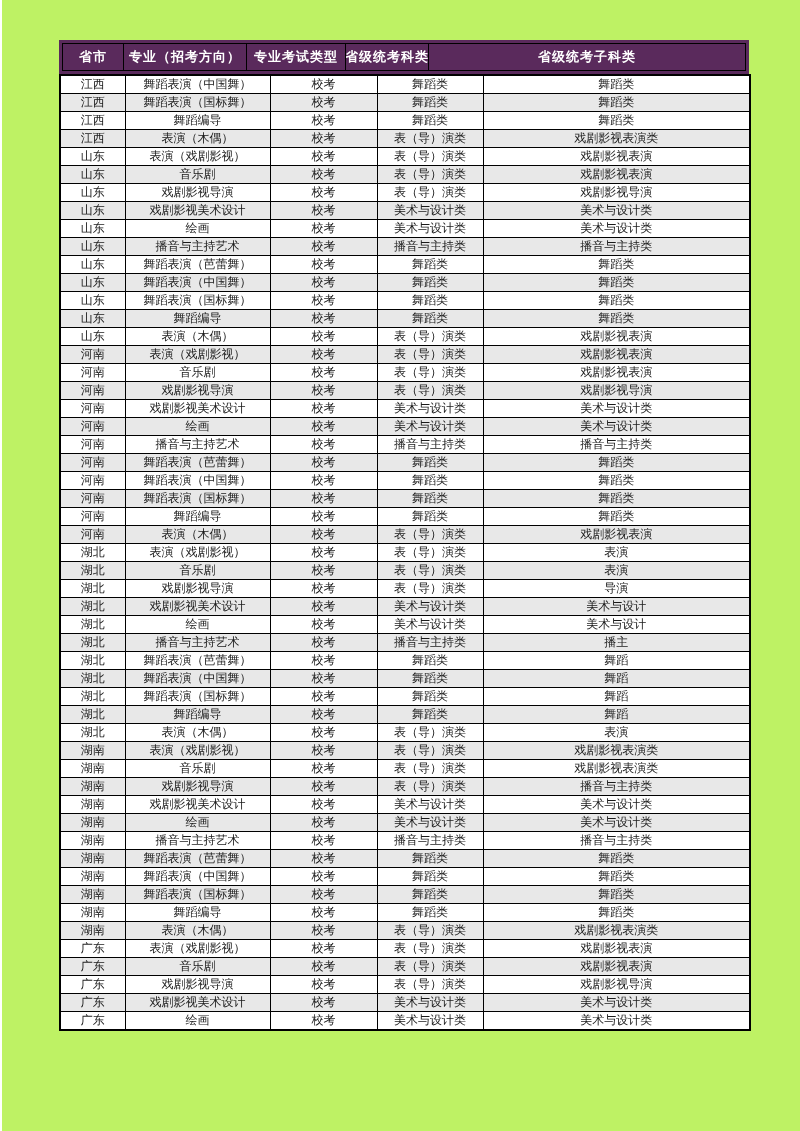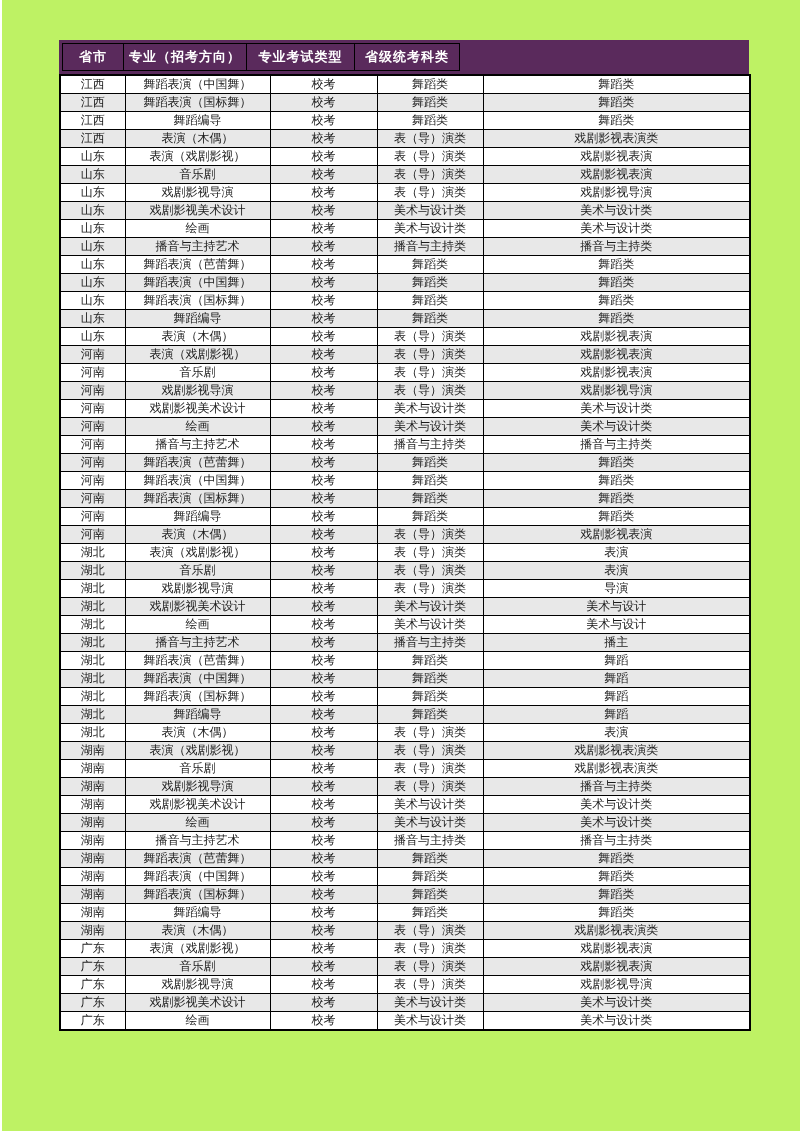--- a/index.html
+++ b/index.html
@@ -49,22 +49,22 @@
     align-items: center;
     justify-content: center;
     font-size: 13px;
     font-weight: bold;
     letter-spacing: 1px;
     white-space: nowrap;
     overflow: hidden;
   }
   .hcell.c0 { width: 62px; }
   .hcell.c1 { width: 124px; }
-  .hcell.c2 { width: 109px; }
-  .hcell.c3 { width: 106px; }
+  .hcell.c2 { width: 100px; }
+  .hcell.c3 { width: 84px; }
   .hcell.c4 { flex: 1; margin-right: 0; }
   
   table.body-table {
     width: 690px;
     border-collapse: collapse;
     table-layout: fixed;
     border: 2px solid var(--border-color);
   }
   table.body-table td {
     border: 1px solid var(--border-color);
@@ -87,20 +87,21 @@
 <body>
 
 <div class="page">
   <div class="table-wrap">
 
     <div class="header-band">
       <div class="hcell c0">省市</div>
       <div class="hcell c1">专业（招考方向）</div>
       <div class="hcell c2">专业考试类型</div>
       <div class="hcell c3">省级统考科类</div>
+      <div class="hcell c4">省级统考子科类</div>
     </div>
 
     <table class="body-table">
       <colgroup>
         <col style="width:65px">
         <col style="width:145px">
         <col style="width:107px">
         <col style="width:106px">
         <col style="width:267px">
       </colgroup>

